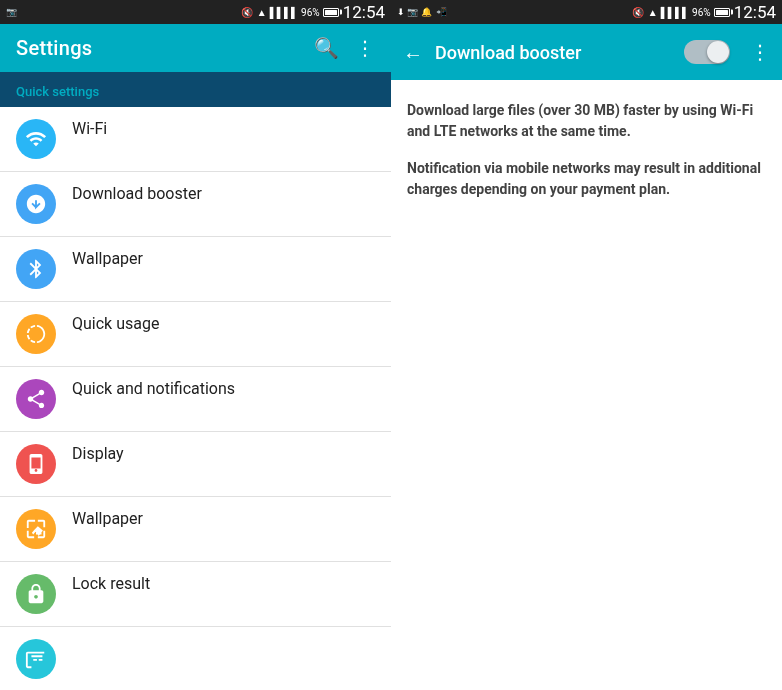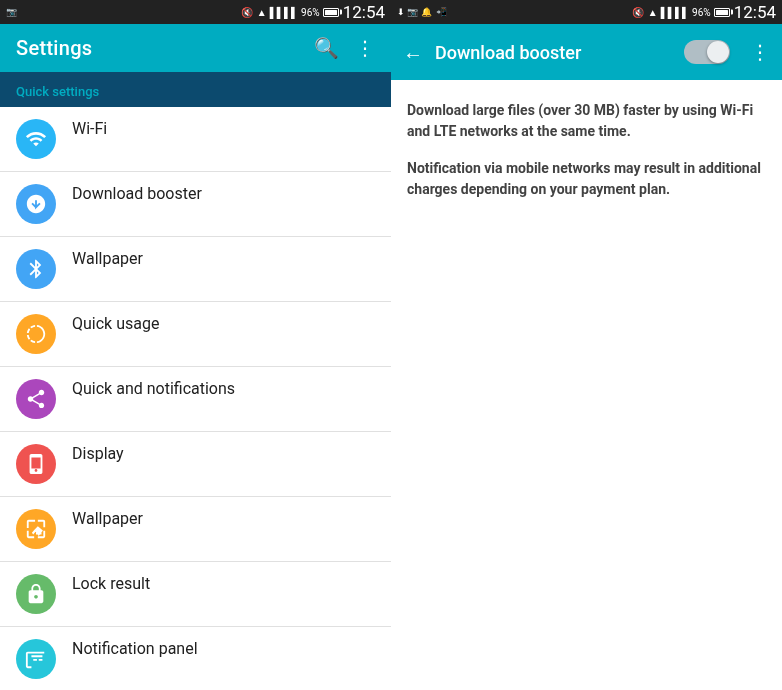--- a/index.html
+++ b/index.html
@@ -346,21 +346,20 @@
       </div>
       <span class="settings-item-label">Lock result</span>
     </div>
 
     <div class="settings-item">
       <div class="icon-circle" style="background:#26c6da;">
         <svg viewBox="0 0 24 24">
             <path d="M3 6h18V4H3c-1.1 0-2 .9-2 2v14c0 1.1.9 2 2 2h4v-2H3V6zm10 6H9v2h4v-2zm6-4H7v2h12V8zm0 4h-4v2h4v-2z"></path>
           </svg>
       </div>
-      <span class="settings-item-label">Notification panel</span>
     </div>
 
   </div>
 </div>
 
 <div class="right-panel">
 
   <div class="status-bar-right">
     <div class="left-notif">
       <span class="notif-icon">⬇</span>

